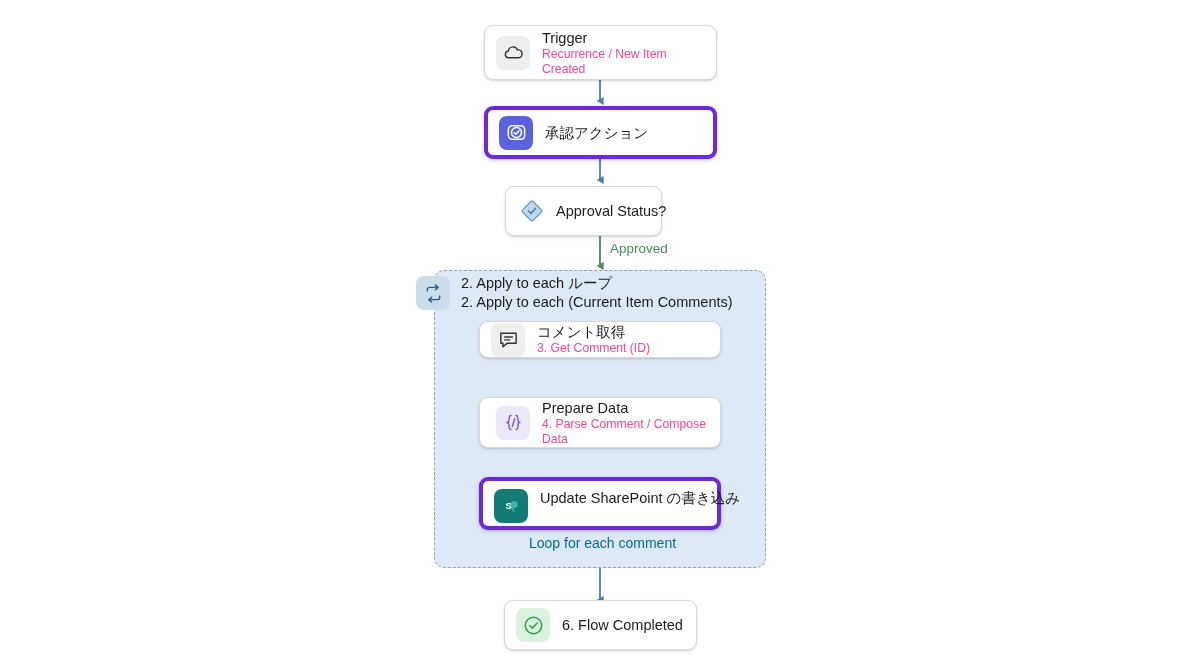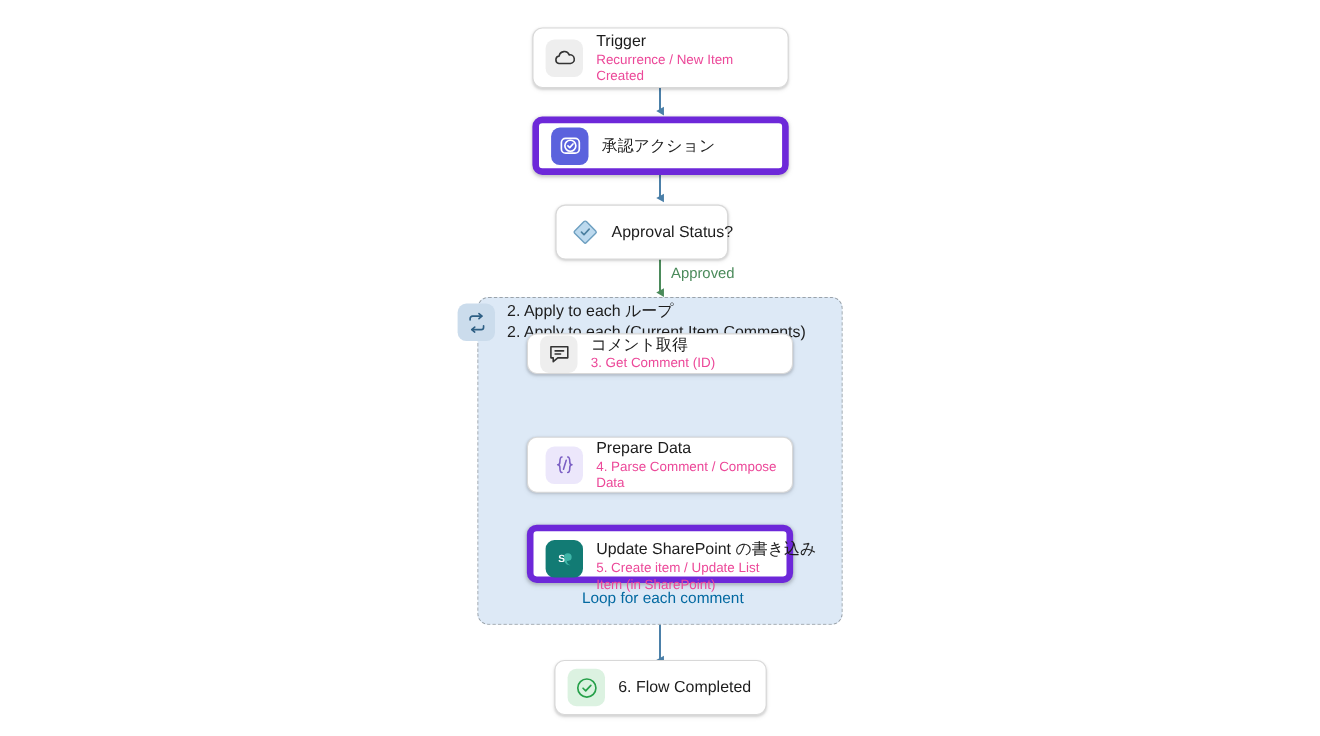--- a/index.html
+++ b/index.html
@@ -35,21 +35,21 @@
     display: flex;
     align-items: center;
     gap: 12px;
     background: #ffffff;
     border: 1px solid #d8d8d8;
     border-radius: 9px;
     padding: 9px 14px 9px 11px;
     box-shadow: 0 1px 2px rgba(0,0,0,0.13), 0 2px 5px rgba(0,0,0,0.05);
   }
   .node.accent {
-    border: 6px solid #6d28d9;
+    border: 4px solid #6d28d9;
     box-shadow: 0 1px 3px rgba(0,0,0,0.18), 0 2px 6px rgba(0,0,0,0.07);
   }
   .node .txt {
     display: flex;
     flex-direction: column;
     justify-content: center;
     min-width: 0;
   }
   .title {
     font-size: 14.5px;
@@ -204,21 +204,21 @@
       <svg width="30" height="30" viewBox="0 0 30 30">
         <rect x="7.5" y="7.5" width="15" height="15" rx="1.5" transform="rotate(45 15 15)" fill="#bcd9ee" stroke="#6d9fc0" stroke-width="1.3"></rect>
         <path d="M11.6 15 L13.9 17.4 L18.6 12.3" fill="none" stroke="#4b7f9f" stroke-width="1.5" stroke-linecap="round" stroke-linejoin="round"></path>
       </svg>
     </div>
     <div class="txt">
       <div class="title">Approval Status?</div>
     </div>
   </div>
 
-  <div class="node" style="left:479px; top:303px; width:242px; height:37px;">
+  <div class="node" style="left:479px; top:321px; width:242px; height:37px;">
     <div class="tile grey">
       <svg width="23" height="23" viewBox="0 0 24 24" fill="none" stroke="#333333" stroke-width="1.5" stroke-linecap="round" stroke-linejoin="round">
         <path d="M4 5.5 H20 V16 H10.5 L6.2 19.6 V16 H4 Z"></path>
         <path d="M8 9.4 H16"></path>
         <path d="M8 12.4 H13.2"></path>
       </svg>
     </div>
     <div class="txt">
       <div class="title">コメント取得</div>
       <div class="subtitle">3. Get Comment (ID)</div>
@@ -242,21 +242,20 @@
   <div class="node accent" style="left:479px; top:477px; width:242px; height:53px; align-items:flex-start; padding-top:8px;">
     <div class="tile teal">
       <svg width="26" height="26" viewBox="0 0 26 26">
         <text x="7.4" y="15.6" font-family="Liberation Sans, sans-serif" font-size="9.5" font-weight="bold" fill="#ffffff">S</text>
         <circle cx="16.2" cy="11.4" r="3.5" fill="#3fb6a8"></circle>
         <path d="M13.2 14.2 C13.2 17.4 15.6 19.2 18.6 18.9 C16.2 18.4 15.1 16.6 15.3 14.2 Z" fill="#3fb6a8"></path>
       </svg>
     </div>
     <div class="txt">
       <div class="title">Update SharePoint の書き込み</div>
-      <div class="subtitle wrap">5. Create item / Update List Item (in SharePoint)</div>
     </div>
   </div>
 
   <div class="node" style="left:504px; top:600px; width:193px; height:50px;">
     <div class="tile mint">
       <svg width="23" height="23" viewBox="0 0 24 24" fill="none" stroke="#27a04a" stroke-width="1.6" stroke-linecap="round" stroke-linejoin="round">
         <circle cx="12" cy="12" r="8.6"></circle>
         <path d="M8.4 12.2 L10.9 14.7 L15.8 9.4"></path>
       </svg>
     </div>

